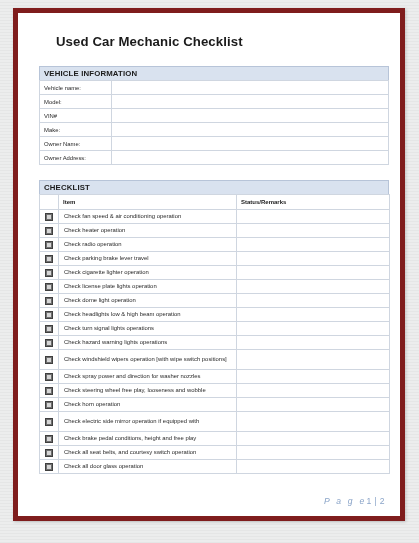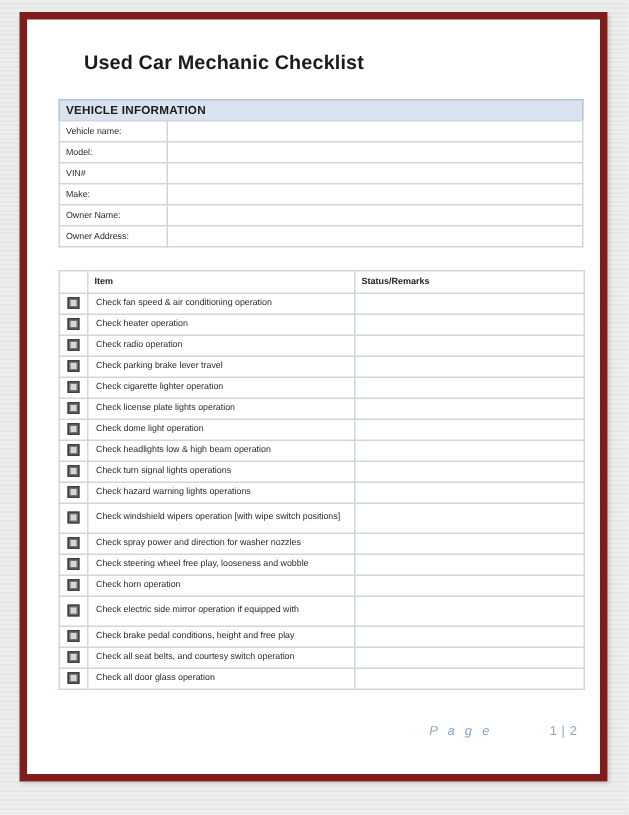--- a/index.html
+++ b/index.html
@@ -143,21 +143,20 @@
     color: #8aa4c8;
     padding-right: 4px;
     box-sizing: border-box;
   }
   .page-footer .pword {
     letter-spacing: 2.2px;
     font-style: italic;
   }
   .page-footer .pnums {
     letter-spacing: 0.4px;
-    margin-left: 38px;
   }
 </style>
 </head>
 <body>
 
 <div id="viewport">
   <div id="backdrop"></div>
 
   <div id="page">
     <div id="page-inner">
@@ -190,20 +189,21 @@
               </tr>
               <tr>
                 <td class="label">Owner Address:</td>
                 <td class="value"></td>
               </tr>
             </tbody>
         </table>
       </div>
 
       <div class="section">
+        <div class="band">CHECKLIST</div>
         <table class="grid" id="checklist-table">
           <colgroup>
             <col class="c-box">
             <col class="c-item">
             <col class="c-status">
           </colgroup>
           <thead>
             <tr>
               <th></th>
               <th>Item</th>

